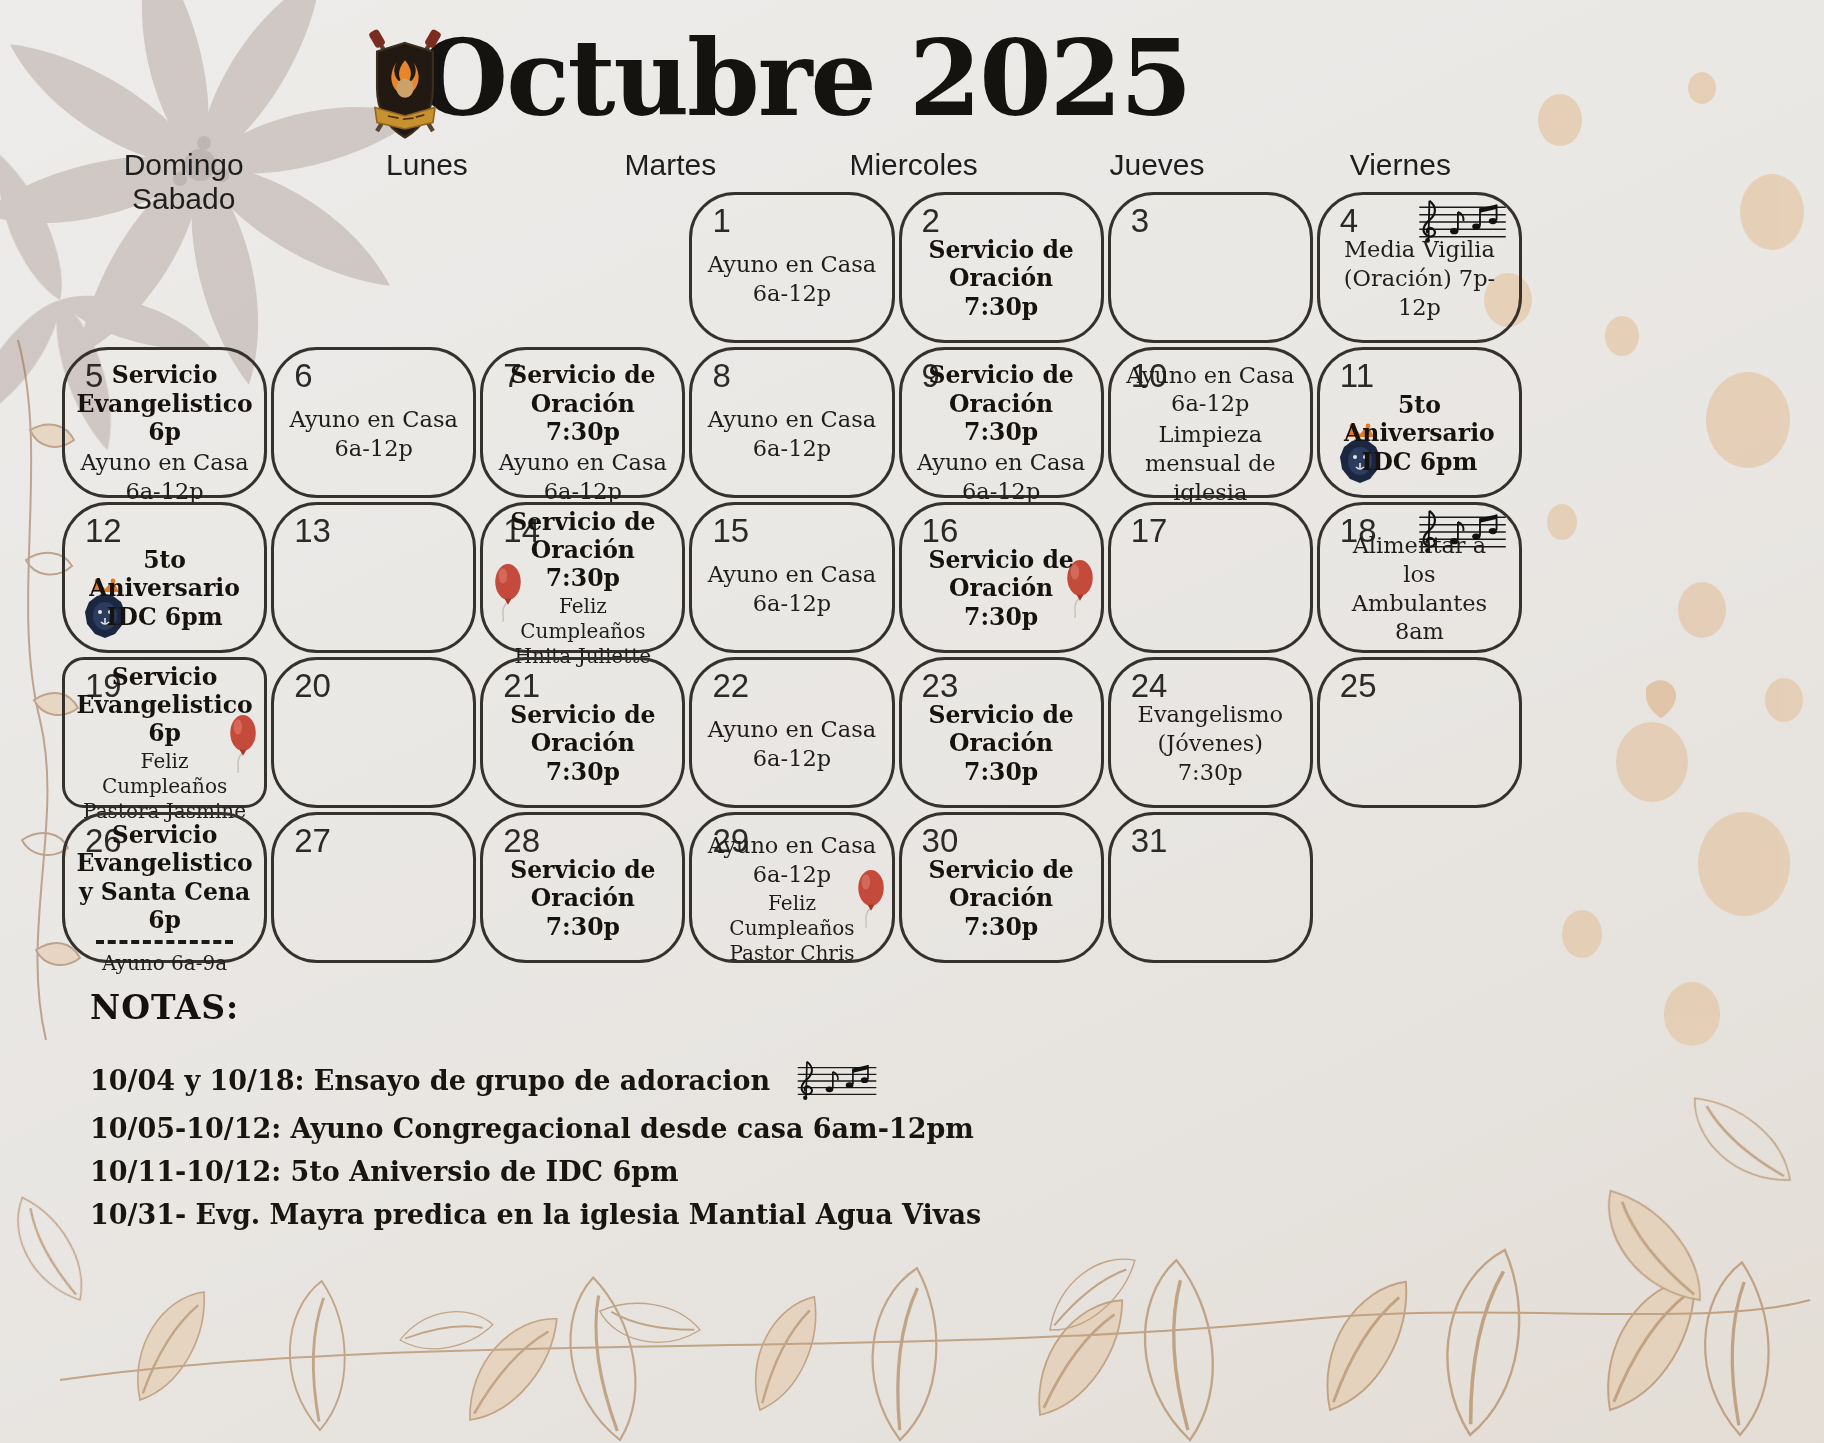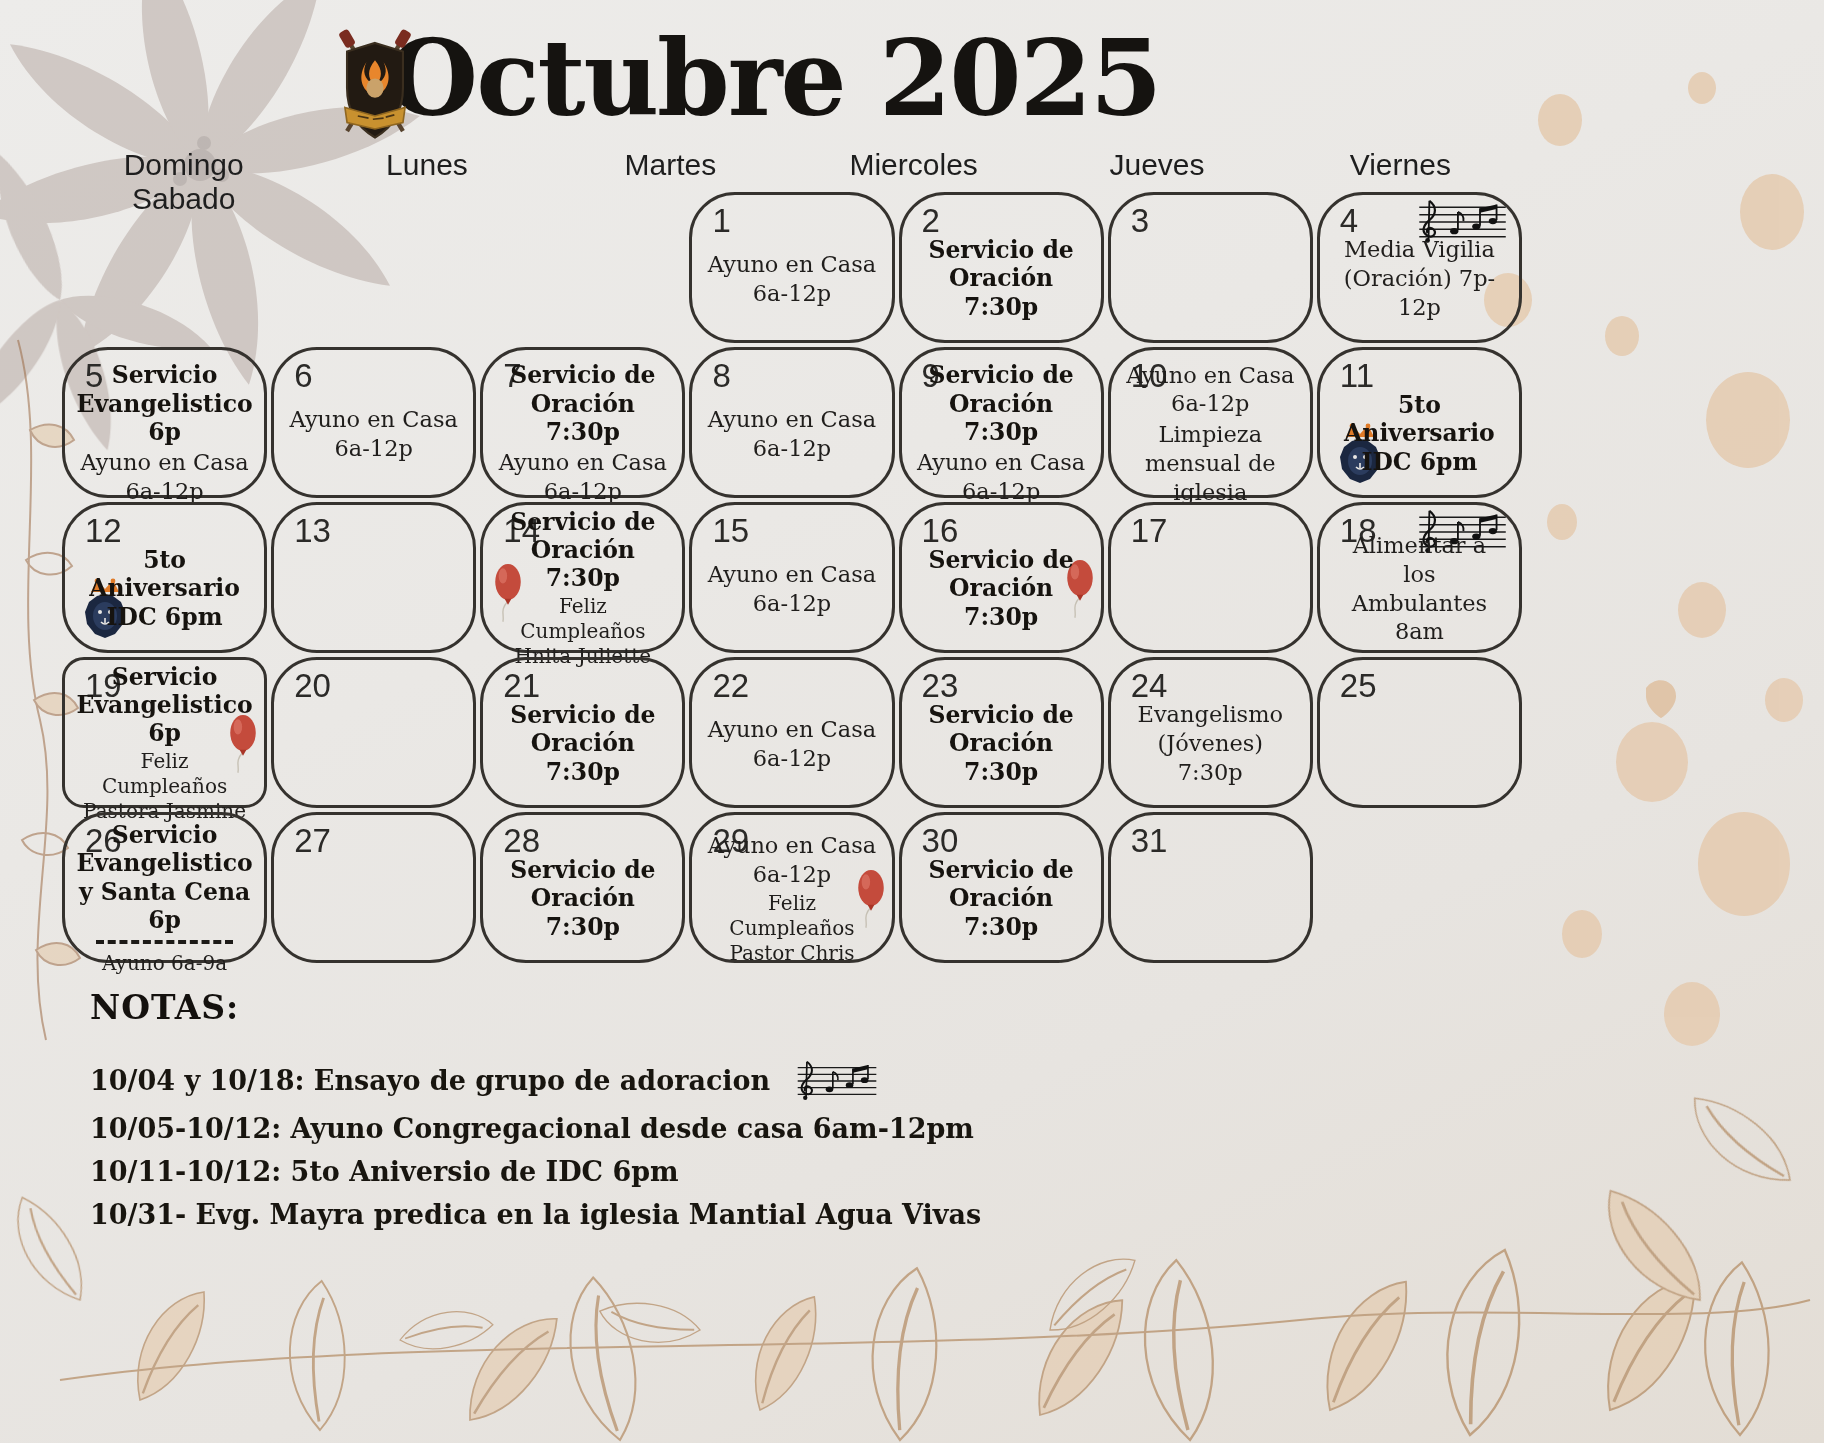--- a/index.html
+++ b/index.html
@@ -6,21 +6,21 @@
   html,body { width:1824px; height:1443px; overflow:hidden; }
   body{
     font-family:"DejaVu Serif", serif;
     background:linear-gradient(155deg,#edecea 0%,#eae8e5 38%,#e7e4e0 68%,#e3ddd5 100%);
     position:relative; color:#1f1d1b;
   }
   #decor { position:absolute; inset:0; z-index:0; }
   .content { position:relative; z-index:1; }
 
   
-  .hdr { position:absolute; left:44px; top:10px; width:1460px; height:140px; }
+  .hdr { position:absolute; left:74px; top:10px; width:1460px; height:140px; }
   .crest { position:absolute; left:288px; top:16px; width:86px; height:122px; }
   .crest svg{ width:100%; height:100%; }
   .title{
     text-align:center; font-family:"DejaVu Serif", serif; font-weight:700;
     font-size:104px; line-height:138px; letter-spacing:-2px; color:#151310;
   }
 
   
   .weekdays{
     position:absolute; left:62px; top:148px; width:1460px;

